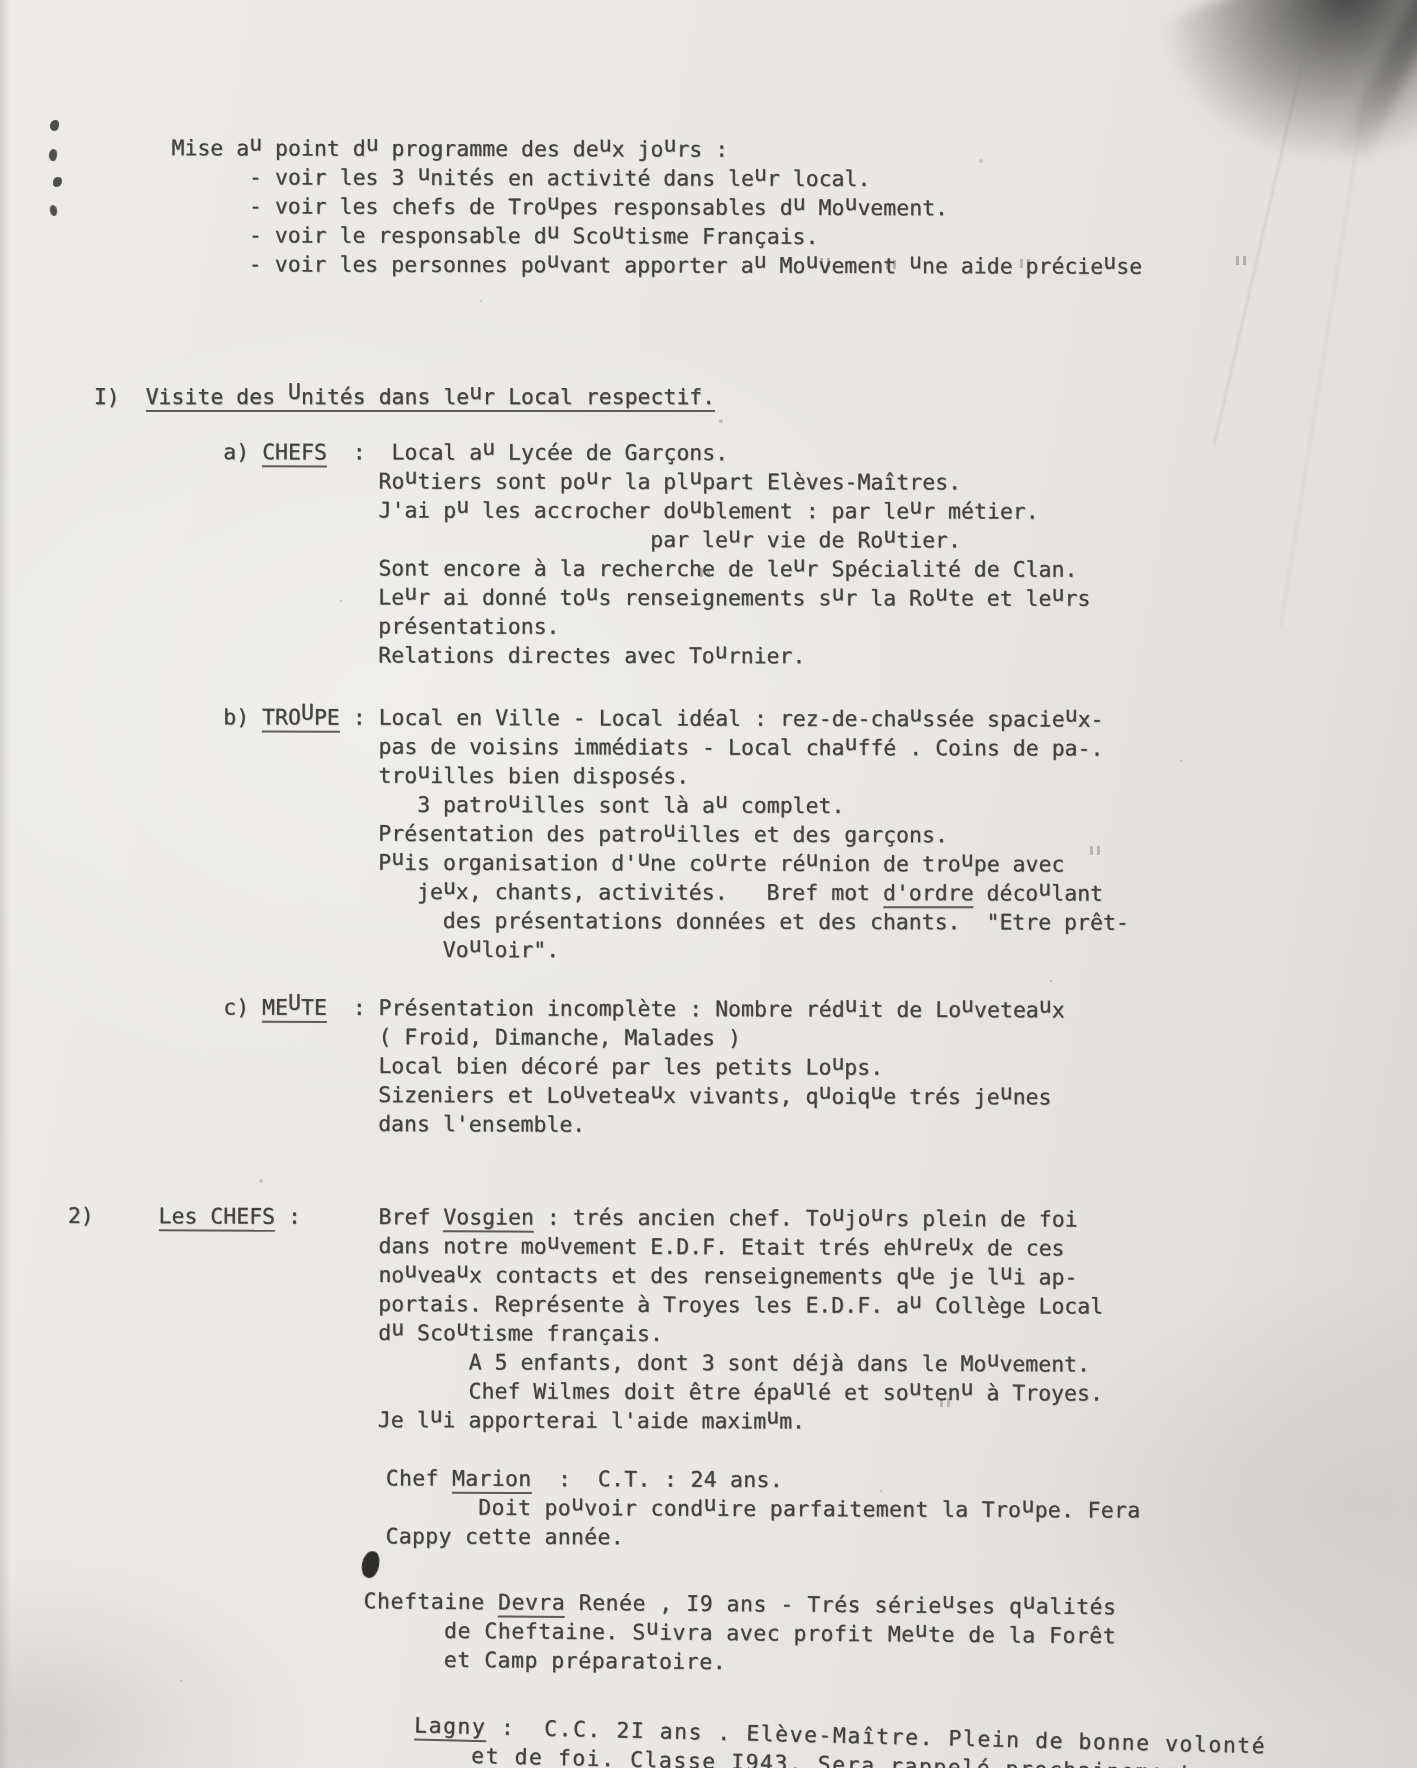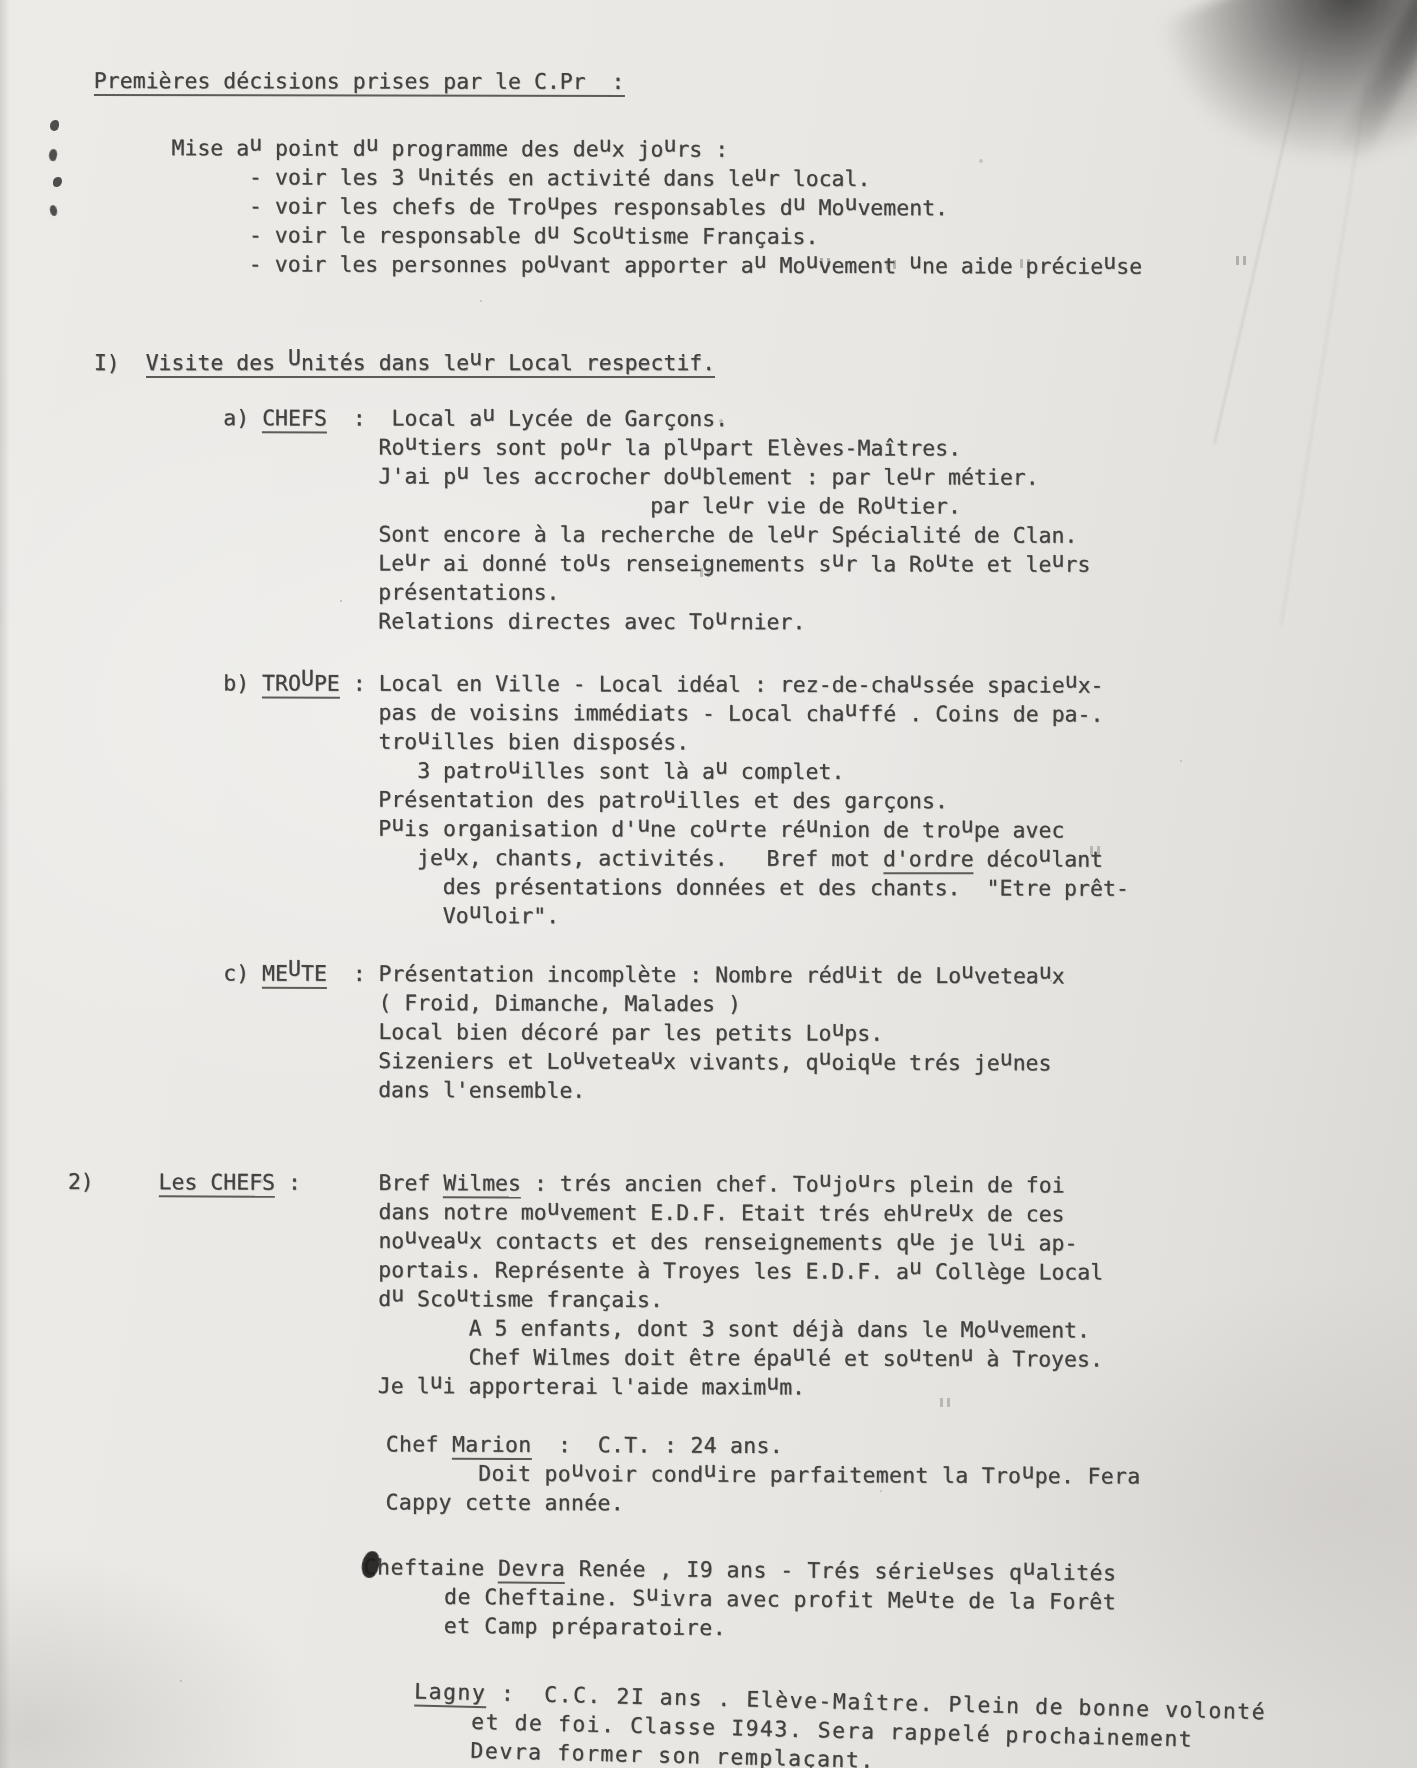--- a/index.html
+++ b/index.html
@@ -30,21 +30,21 @@
     filter: blur(0.3px);
     width: 1349px;
   }
   .block { transform-origin: left top; }
   .line { white-space: pre; height: 29px; }
   .ru { display: inline-block; transform: translateY(-5px); }
   .ul { border-bottom: 2px solid rgba(62,60,57,0.82); padding-bottom: 1px; }
 
   .b-title     { transform: rotate(0.1deg); }
   .b-programme { margin-top: 38px; transform: rotate(0.15deg); }
-  .b-section1  { margin-top: 70px; }
+  .b-section1  { margin-top: 104px; }
   .b-clan      { margin-top: 26px; transform: rotate(0.1deg); }
   .b-troupe    { margin-top: 33px; transform: rotate(0.15deg); }
   .b-meute     { margin-top: 29px; transform: rotate(0.2deg); }
   .b-chefs     { margin-top: 64px; transform: rotate(0.2deg); }
   .b-vosgien   { margin-top: 29px; transform: rotate(0.25deg); letter-spacing: 0.3px; }
   .b-marion    { margin-top: 35px; transform: rotate(0.45deg); letter-spacing: 0.5px; }
   .b-lagny     { margin-top: 31px; transform: rotate(1.4deg); letter-spacing: 1.5px; }
 
   
   .stain-tr-a {
@@ -111,21 +111,21 @@
   <div class="ink-dot dot-1"></div>
   <div class="ink-dot dot-2"></div>
   <div class="ink-dot dot-3"></div>
   <div class="ink-dot dot-4"></div>
   <div class="blot-cheftaine"></div>
   <div class="speckles"></div>
   <div class="ghosts"></div>
 
   <div class="content">
     <div class="block b-title">
-        <div class="line"><span>  </span><span class="ul">Premières décisions prises par le C.Pr  :</span></div>
+        <div class="line"><span>  </span></div>
       </div>
     <div class="block b-programme">
         <div class="line"><span>        Mise a<span class="ru">u</span> point d<span class="ru">u</span> programme des de<span class="ru">u</span>x jo<span class="ru">u</span>rs :</span></div>
         <div class="line"><span>              - voir les 3 <span class="ru">u</span>nités en activité dans le<span class="ru">u</span>r local.</span></div>
         <div class="line"><span>              - voir les chefs de Tro<span class="ru">u</span>pes responsables d<span class="ru">u</span> Mo<span class="ru">u</span>vement.</span></div>
         <div class="line"><span>              - voir le responsable d<span class="ru">u</span> Sco<span class="ru">u</span>tisme Français.</span></div>
         <div class="line"><span>              - voir les personnes po<span class="ru">u</span>vant apporter a<span class="ru">u</span> Mo<span class="ru">u</span>vement <span class="ru">u</span>ne aide précie<span class="ru">u</span>se</span></div>
       </div>
     <div class="block b-section1">
         <div class="line"><span>  I)  </span><span class="ul">Visite des <span class="ru">U</span>nités dans le<span class="ru">u</span>r Local respectif.</span></div>
@@ -152,21 +152,21 @@
         <div class="line"><span>                             Vo<span class="ru">u</span>loir".</span></div>
       </div>
     <div class="block b-meute">
         <div class="line"><span>            c) </span><span class="ul">ME<span class="ru">U</span>TE</span><span>  : Présentation incomplète : Nombre réd<span class="ru">u</span>it de Lo<span class="ru">u</span>vetea<span class="ru">u</span>x</span></div>
         <div class="line"><span>                        ( Froid, Dimanche, Malades )</span></div>
         <div class="line"><span>                        Local bien décoré par les petits Lo<span class="ru">u</span>ps.</span></div>
         <div class="line"><span>                        Sizeniers et Lo<span class="ru">u</span>vetea<span class="ru">u</span>x vivants, q<span class="ru">u</span>oiq<span class="ru">u</span>e trés je<span class="ru">u</span>nes</span></div>
         <div class="line"><span>                        dans l'ensemble.</span></div>
       </div>
     <div class="block b-chefs">
-        <div class="line"><span>2)     </span><span class="ul">Les CHEFS</span><span> :      Bref </span><span class="ul">Wilmes</span><span> : trés ancien chef. To<span class="ru">u</span>jo<span class="ru">u</span>rs plein de foi</span></div>
+        <div class="line"><span>2)     </span><span class="ul">Les CHEFS</span><span> :      Bref </span><span class="ul">Vosgien</span><span> : trés ancien chef. To<span class="ru">u</span>jo<span class="ru">u</span>rs plein de foi</span></div>
         <div class="line"><span>                        dans notre mo<span class="ru">u</span>vement E.D.F. Etait trés eh<span class="ru">u</span>re<span class="ru">u</span>x de ces</span></div>
         <div class="line"><span>                        no<span class="ru">u</span>vea<span class="ru">u</span>x contacts et des renseignements q<span class="ru">u</span>e je l<span class="ru">u</span>i ap-</span></div>
         <div class="line"><span>                        portais. Représente à Troyes les E.D.F. a<span class="ru">u</span> Collège Local</span></div>
         <div class="line"><span>                        d<span class="ru">u</span> Sco<span class="ru">u</span>tisme français.</span></div>
         <div class="line"><span>                               A 5 enfants, dont 3 sont déjà dans le Mo<span class="ru">u</span>vement.</span></div>
         <div class="line"><span>                               Chef Wilmes doit être épa<span class="ru">u</span>lé et so<span class="ru">u</span>ten<span class="ru">u</span> à Troyes.</span></div>
         <div class="line"><span>                        Je l<span class="ru">u</span>i apporterai l'aide maxim<span class="ru">u</span>m.</span></div>
       </div>
     <div class="block b-vosgien">
         <div class="line"><span>                        Chef </span><span class="ul">Marion</span><span>  :  C.T. : 24 ans.</span></div>

